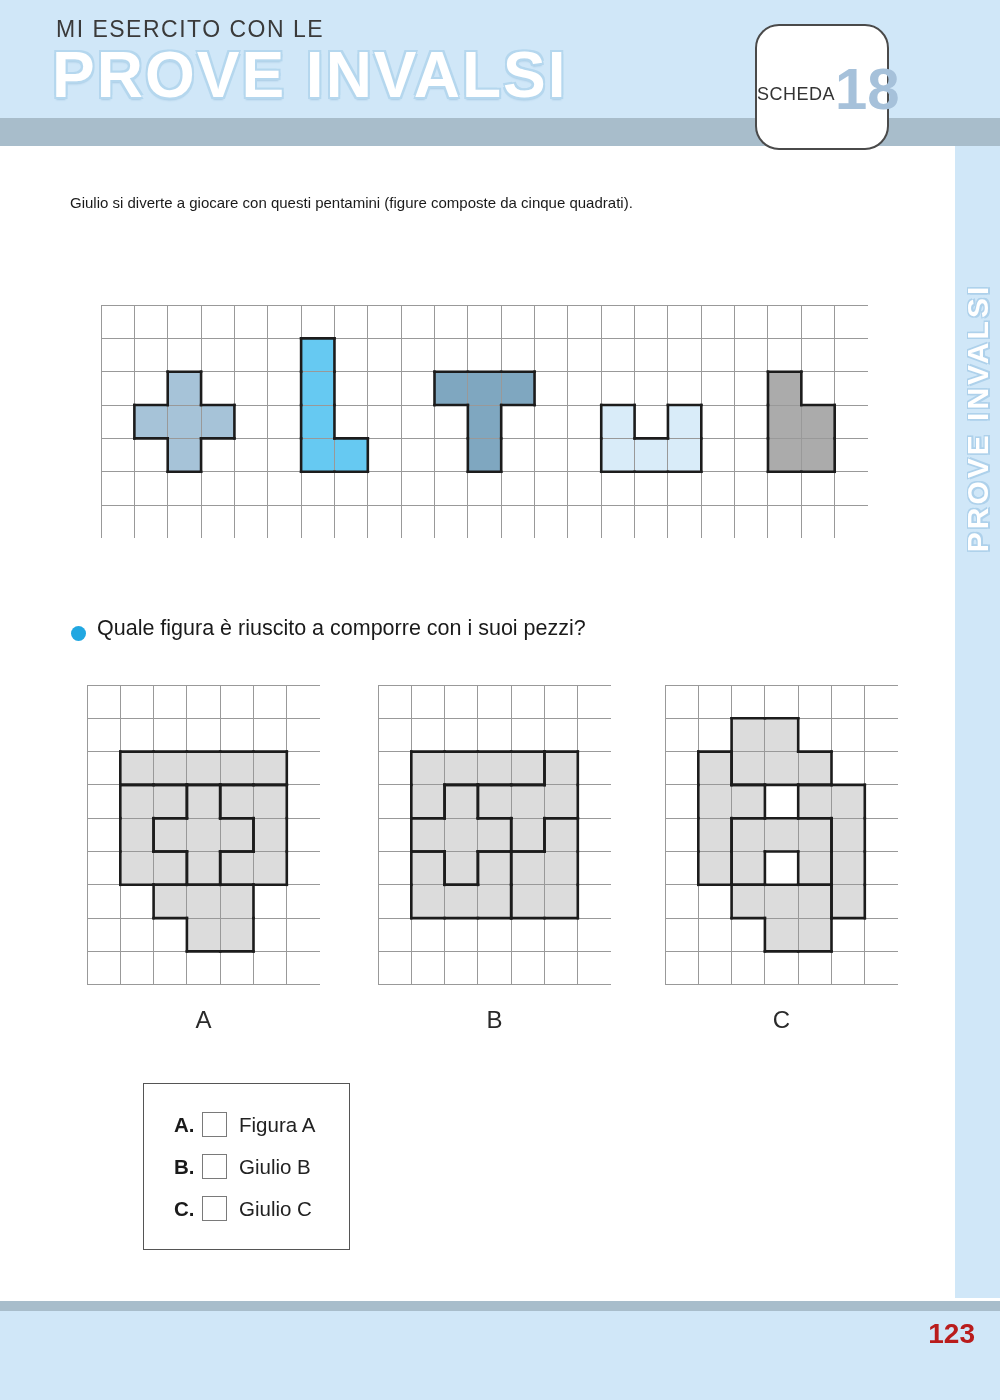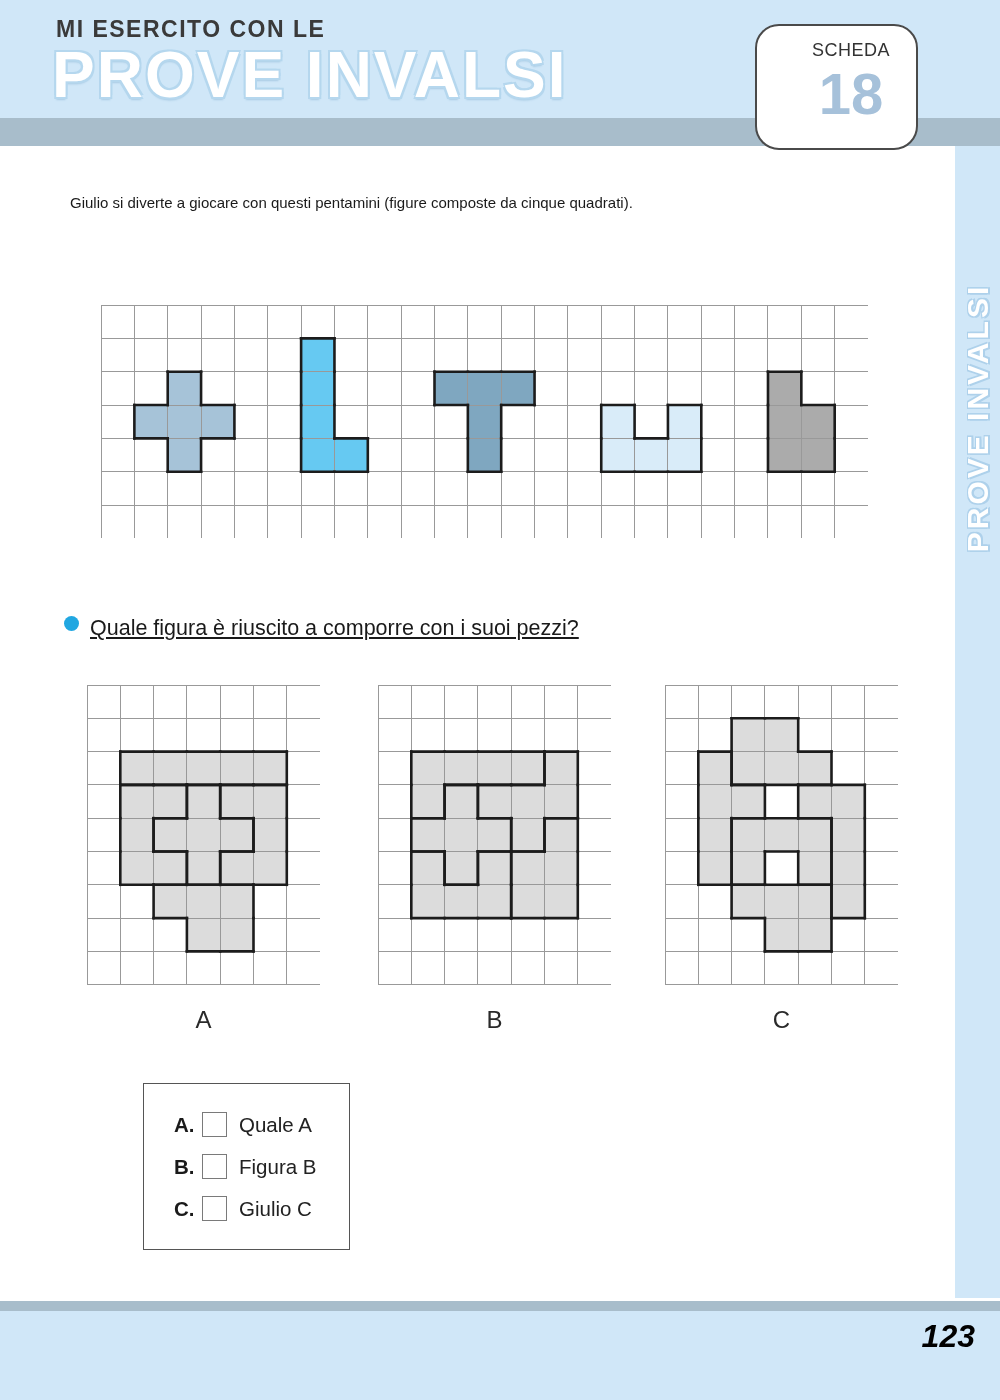--- a/index.html
+++ b/index.html
@@ -3,42 +3,42 @@
 <meta charset="utf-8">
 <style>
   html,body{margin:0;padding:0;}
   body{
     width:1000px;height:1400px;position:relative;background:#ffffff;
     font-family:"Liberation Sans", sans-serif;color:#1a1a1a;overflow:hidden;
   }
   
   .header-band{position:absolute;left:0;top:0;width:1000px;height:118px;background:#d0e7f8;}
   .header-bar{position:absolute;left:0;top:118px;width:1000px;height:28px;background:#a8bdcb;}
-  .eyebrow{position:absolute;left:56px;top:16px;font-size:23px;letter-spacing:1.5px;color:#3a3a3a;font-weight:700;}
+  .eyebrow{position:absolute;left:56px;top:16px;font-size:23px;letter-spacing:1.5px;color:#3a3a3a;font-weight:400;}
   .big-title{
     position:absolute;left:52px;top:38px;font-size:64px;font-weight:bold;letter-spacing:2px;color:#ffffff;
     text-shadow:2px 2px 0 #b5d7ee,-2px -2px 0 #b5d7ee,2px -2px 0 #b5d7ee,-2px 2px 0 #b5d7ee,0 3px 2px #a9cbe4;
   }
   .badge{
     position:absolute;left:755px;top:24px;width:130px;height:122px;background:#ffffff;
-    border:2.5px solid #4a4a4a;border-radius:24px;z-index:5;display:flex;flex-direction:column;align-items:center;padding-left:29px;
+    border:2.5px solid #4a4a4a;border-radius:24px;z-index:5;display:flex;flex-direction:row;align-items:center;
   }
   .badge .badge-label{font-size:18px;color:#333;margin-top:14px;letter-spacing:0.5px;}
   .badge .badge-number{font-size:58px;font-weight:bold;color:#a6c1da;line-height:1;margin-top:4px;}
   
   .side-strip{position:absolute;left:955px;top:146px;width:45px;height:1152px;background:#d0e7f8;}
   .side-text{
     position:absolute;left:787px;top:398px;width:382px;height:40px;line-height:40px;text-align:center;
     transform:rotate(-90deg);font-size:30px;font-weight:bold;letter-spacing:3px;color:#ffffff;
     text-shadow:1.5px 1.5px 0 #aed1eb,-1.5px -1.5px 0 #aed1eb,1.5px -1.5px 0 #aed1eb,-1.5px 1.5px 0 #aed1eb;
     z-index:6;white-space:nowrap;
   }
   
   .intro{position:absolute;left:70px;top:192px;width:850px;font-size:15px;line-height:1.5;}
-  .question-row{position:absolute;left:64px;top:616px;display:flex;align-items:flex-start;text-decoration:underline;}
+  .question-row{position:absolute;left:71px;top:616px;display:flex;align-items:flex-end;}
   .bullet{width:15px;height:15px;border-radius:50%;background:#21a7e1;margin-right:11px;flex:0 0 auto;}
   .question-text{font-size:21.5px;}
   
   .grid-figure{position:absolute;}
   .grid-pentominoes{left:101px;top:305px;}
   .grid-a{left:87px;top:685px;}
   .grid-b{left:378px;top:685px;}
   .grid-c{left:665px;top:685px;}
   .fig-label{position:absolute;top:1006px;width:233px;text-align:center;font-size:24px;color:#2a2a2a;}
   .fig-label-a{left:87px;}
@@ -49,21 +49,21 @@
     position:absolute;left:143px;top:1083px;width:207px;height:167px;border:1.5px solid #555;
     box-sizing:border-box;display:flex;flex-direction:column;justify-content:center;gap:17px;padding-left:30px;
   }
   .answer-row{display:flex;align-items:center;font-size:20.5px;}
   .answer-letter{font-weight:bold;width:28px;}
   .checkbox{width:23px;height:23px;border:1.5px solid #7a7a7a;background:#fff;margin-right:12px;flex:0 0 auto;}
   .answer-label{color:#222;}
   
   .footer-bar{position:absolute;left:0;top:1301px;width:1000px;height:10px;background:#a8bdcb;}
   .footer-band{position:absolute;left:0;top:1311px;width:1000px;height:89px;background:#d0e7f8;}
-  .page-number{position:absolute;right:25px;top:1318px;font-size:32px;font-weight:bold;color:#000000;z-index:7;font-style:italic;}
+  .page-number{position:absolute;right:25px;top:1318px;font-size:28px;font-weight:bold;color:#b91c1c;z-index:7;}
 </style>
 </head>
 <body>
 
 <div class="header-band"></div>
 <div class="header-bar"></div>
 <div class="eyebrow">MI ESERCITO CON LE</div>
 <div class="big-title">PROVE INVALSI</div>
 <div class="badge">
   <div class="badge-label">SCHEDA</div>
@@ -595,26 +595,26 @@
     </svg></div>
 
 <div class="fig-label fig-label-a">A</div>
 <div class="fig-label fig-label-b">B</div>
 <div class="fig-label fig-label-c">C</div>
 
 <div class="answer-box">
   <div class="answer-row">
     <span class="answer-letter">A.</span>
     <span class="checkbox"></span>
-    <span class="answer-label">Quale A</span>
+    <span class="answer-label">Figura A</span>
   </div>
   <div class="answer-row">
     <span class="answer-letter">B.</span>
     <span class="checkbox"></span>
-    <span class="answer-label">Figura B</span>
+    <span class="answer-label">Giulio B</span>
   </div>
   <div class="answer-row">
     <span class="answer-letter">C.</span>
     <span class="checkbox"></span>
     <span class="answer-label">Giulio C</span>
   </div>
 </div>
 
 <div class="footer-bar"></div>
 <div class="footer-band"></div>

